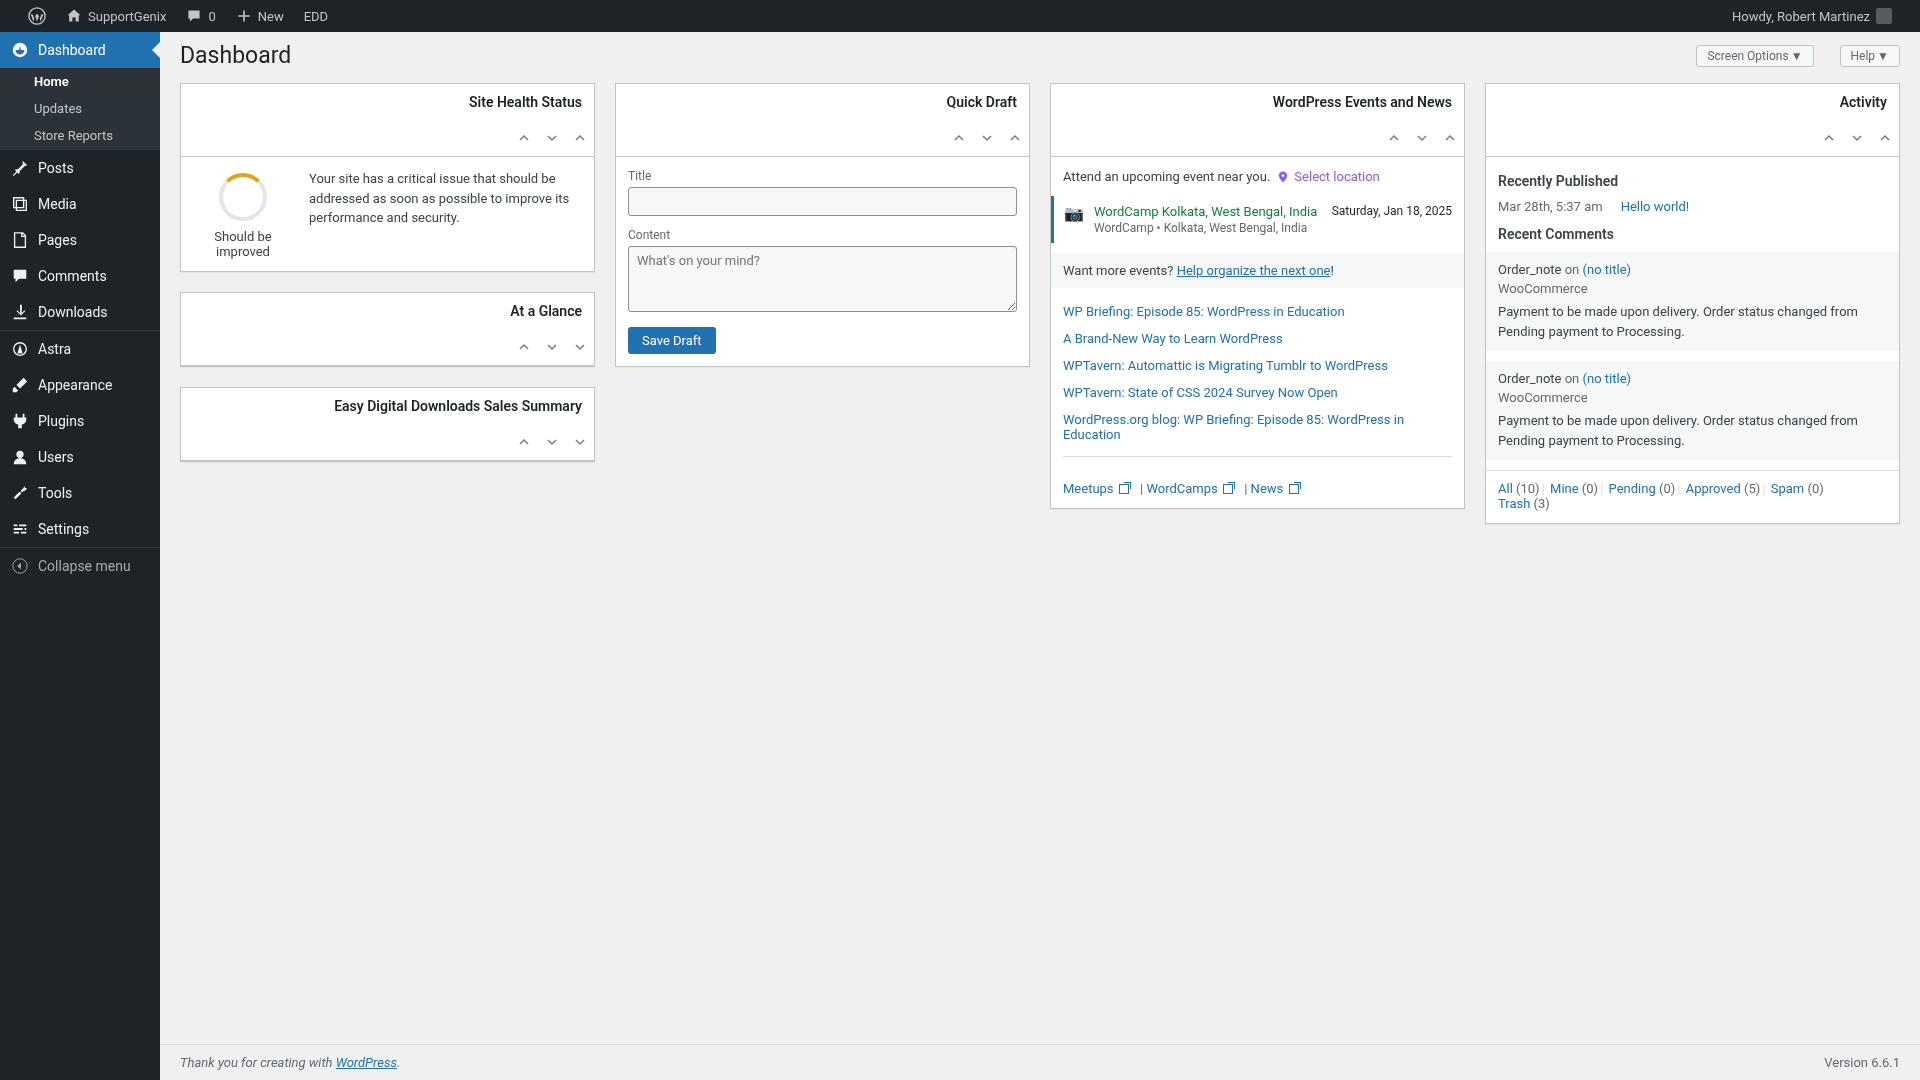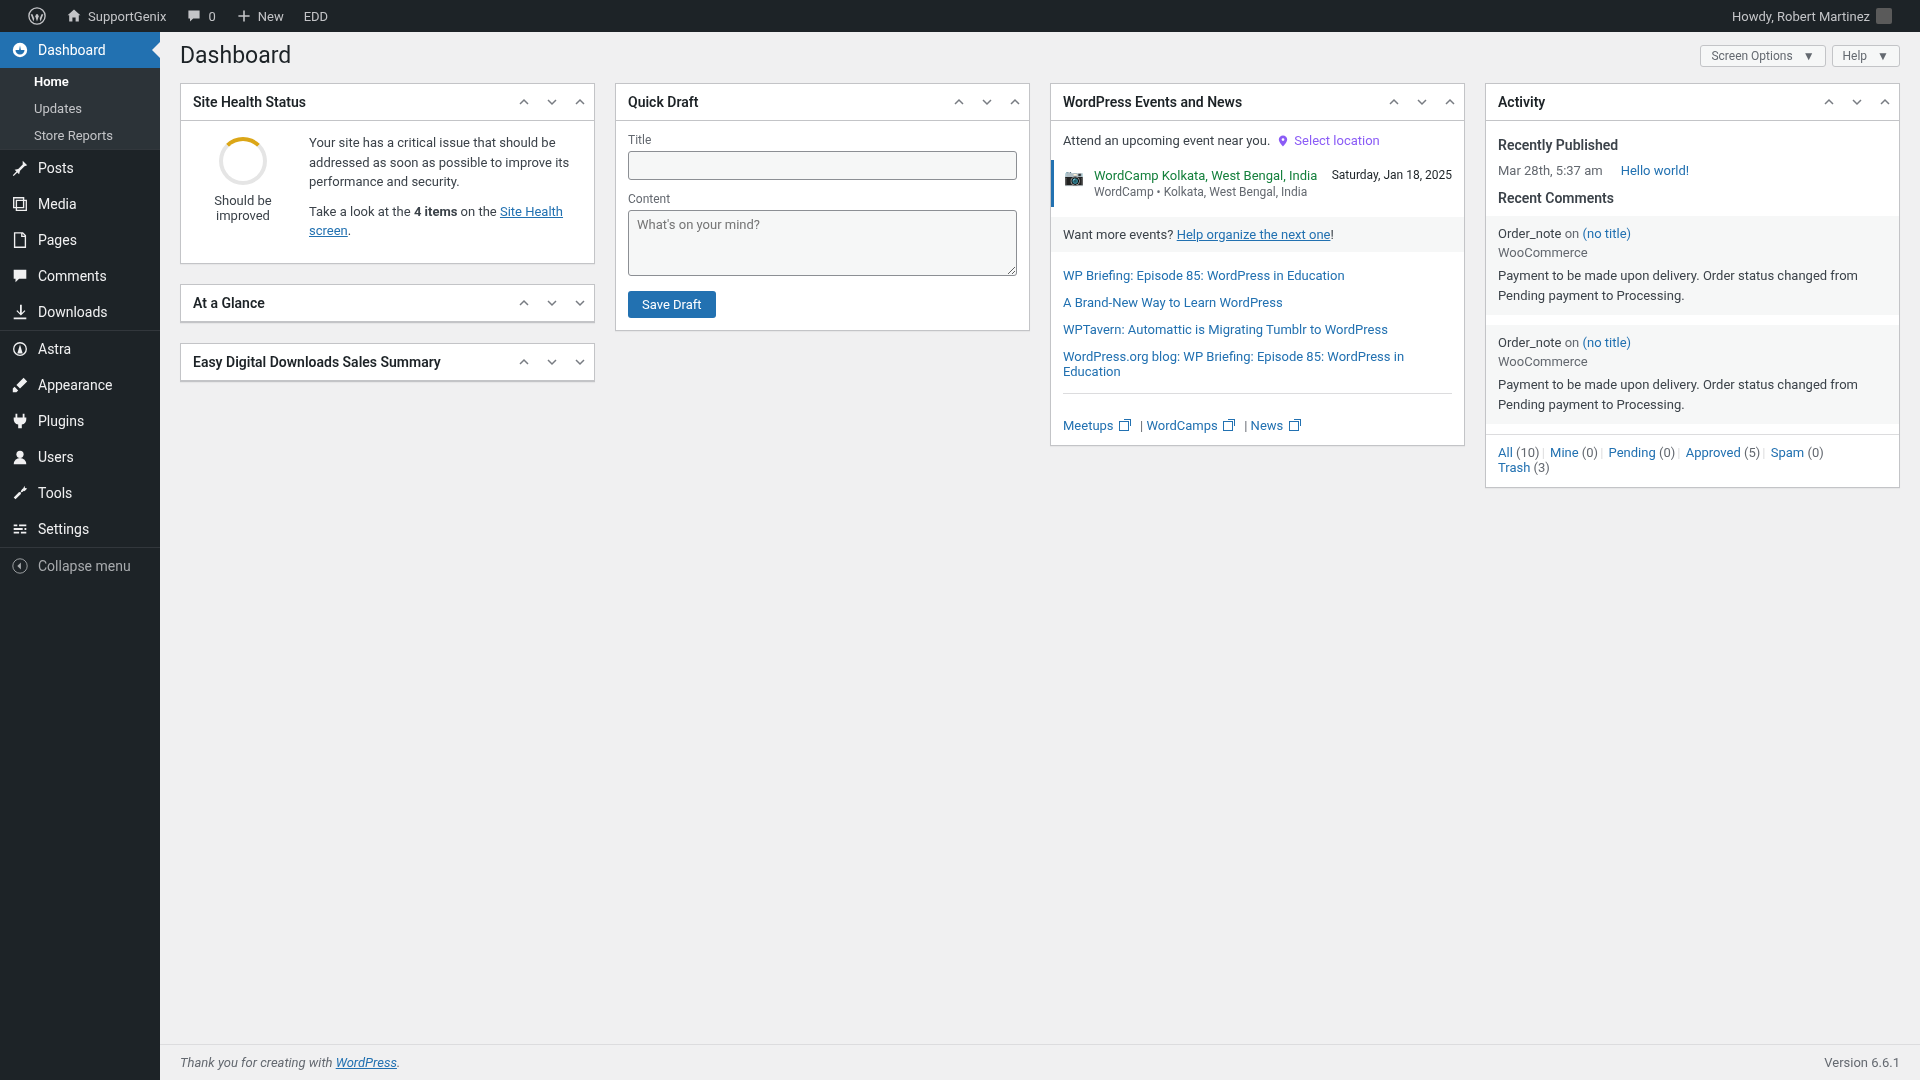--- a/index.html
+++ b/index.html
@@ -22,29 +22,29 @@
 .submenu { background: #2c3338; }
 .submenu-item { padding: 6px 12px 6px 34px; color: #c3c4c7; font-size: 13px; cursor: pointer; }
 .submenu-item.current { color: #fff; font-weight: 600; }
 .menu-sep { border-top: 1px solid #32373c; margin: 0; }
 
 
 .content { margin-left: 160px; padding: 0 20px 60px; }
 .page-head { display: flex; justify-content: space-between; align-items: center; padding: 10px 0 14px; }
 .page-title { font-size: 23px; font-weight: 400; color: #1d2327; }
 .page-actions { display: flex; gap: 6px; }
-.tab-btn { background: #f6f7f7; border: 1px solid #c3c4c7; padding: 3px 10px; font-size: 12px; cursor: pointer; border-radius: 3px; color: #646970; display: flex; align-items: center; gap: 10px;}
+.tab-btn { background: #f6f7f7; border: 1px solid #c3c4c7; padding: 3px 10px; font-size: 12px; cursor: pointer; border-radius: 3px; color: #646970; display: flex; align-items: center; gap: 2px; margin-left: 20px;}
 
 
 .columns { display: flex; gap: 20px; align-items: flex-start; }
 .col { flex: 1; display: flex; flex-direction: column; gap: 20px; min-width: 0; }
 
 
 .postbox { background: #fff; border: 1px solid #c3c4c7; box-shadow: 0 1px 1px rgba(0,0,0,.04); }
-.postbox-header { display: flex; align-items: flex-end; border-bottom: 1px solid #c3c4c7; }
+.postbox-header { display: flex; align-items: flex-end; border-bottom: 1px solid #c3c4c7; flex-direction: column; }
 .postbox-header h2 { font-size: 14px; font-weight: 600; padding: 10px 12px; flex: 1; }
 .handle-actions { display: flex; }
 .handle-btn { width: 28px; height: 36px; display: flex; align-items: center; justify-content: center; cursor: pointer; color: #787c82; }
 .postbox-inside { padding: 12px; font-size: 13px; color: #3c434a; }
 
 
 .health-row { display: flex; gap: 16px; }
 .health-gauge { width: 100px; text-align: center; padding-top: 4px;}
 .gauge-circle { width: 48px; height: 48px; border-radius: 50%; border: 4px solid #e5e5e5; border-top-color: #dba617; margin: 0 auto 8px; }
 .gauge-label { font-size: 13px; }
@@ -293,21 +293,20 @@
           </div>
         </div>
         <div class="postbox-inside">
           <div class="health-row">
             <div class="health-gauge">
               <div class="gauge-circle"></div>
               <div class="gauge-label">Should be improved</div>
             </div>
             <div class="health-text">
               <p>Your site has a critical issue that should be addressed as soon as possible to improve its performance and security.</p>
-              <p><span>Take a look at the </span><b>4 items</b><span> on the </span><a href="#" style="text-decoration:underline">Site Health screen</a><span>.</span></p>
             </div>
           </div>
         </div>
       </div>
 
       <div class="postbox">
         <div class="postbox-header">
           <h2>At a Glance</h2>
           <div class="handle-actions">
             <span class="handle-btn">
@@ -425,20 +424,21 @@
             </div>
             <div class="event-date">Saturday, Jan 18, 2025</div>
           </div>
           <div class="want-more">
             <span>Want more events? </span><a href="#" style="text-decoration:underline">Help organize the next one</a><span>!</span>
           </div>
           <div class="news-list">
             <div class="news-item"><a href="#">WP Briefing: Episode 85: WordPress in Education</a></div>
             <div class="news-item"><a href="#">A Brand-New Way to Learn WordPress</a></div>
             <div class="news-item"><a href="#">WPTavern: Automattic is Migrating Tumblr to WordPress</a></div>
+            <div class="news-item"><a href="#">WPTavern: State of CSS 2024 Survey Now Open</a></div>
             <div class="news-item"><a href="#">WordPress.org blog: WP Briefing: Episode 85: WordPress in Education</a></div>
           </div>
           <div class="footer-links">
             <a href="#"><span>Meetups</span> <span class="ext-icon"></span></a> |
             <a href="#"><span>WordCamps</span> <span class="ext-icon"></span></a> |
             <a href="#"><span>News</span> <span class="ext-icon"></span></a>
           </div>
         </div>
       </div>
     </div>

